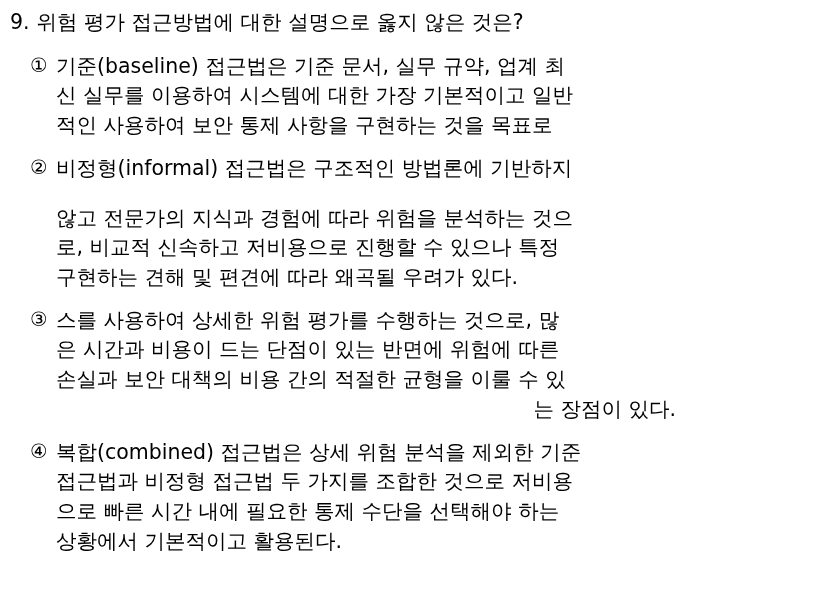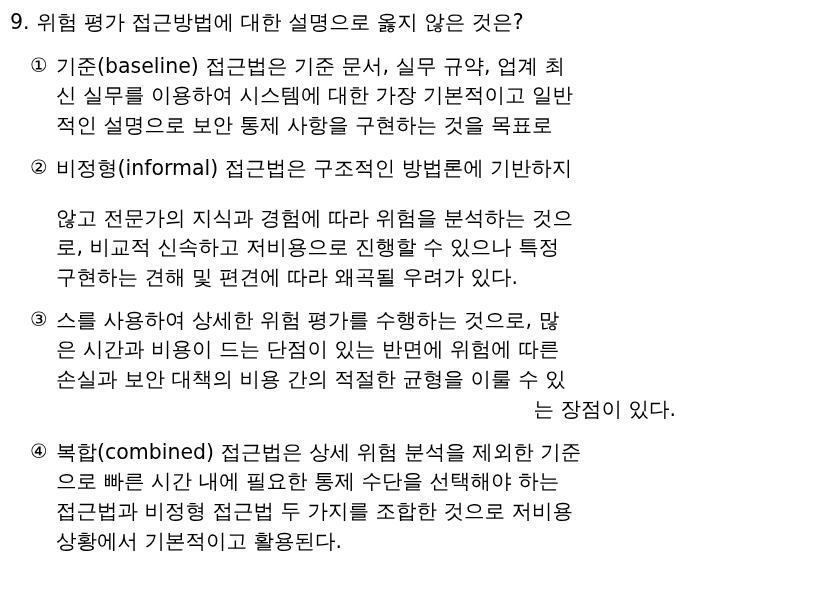--- a/index.html
+++ b/index.html
@@ -77,21 +77,21 @@
     <span class="q-text">위험 평가 접근방법에 대한 설명으로 옳지 않은 것은?</span>
   </div>
 
   <div class="choices">
 
     <div class="choice">
       <span class="choice-marker">①</span>
       <span class="choice-body">
         <span style="display: block;">기준(baseline) 접근법은 기준 문서, 실무 규약, 업계 최</span>
         <span style="display: block;">신 실무를 이용하여 시스템에 대한 가장 기본적이고 일반</span>
-        <span style="display: block;">적인 설명으로 보안 통제 사항을 구현하는 것을 목표로</span>
+        <span style="display: block;">적인 사용하여 보안 통제 사항을 구현하는 것을 목표로</span>
       </span>
     </div>
 
     <div class="choice">
       <span class="choice-marker">②</span>
       <span class="choice-body">
         <span style="display: block;">비정형(informal) 접근법은 구조적인 방법론에 기반하지</span>
         <span style="display: block; margin-top: 20px;">않고 전문가의 지식과 경험에 따라 위험을 분석하는 것으</span>
         <span style="display: block;">로, 비교적 신속하고 저비용으로 진행할 수 있으나 특정</span>
         <span class="lastline" style="display: block;">구현하는 견해 및 편견에 따라 왜곡될 우려가 있다.</span>
@@ -105,20 +105,20 @@
         <span style="display: block;">은 시간과 비용이 드는 단점이 있는 반면에 위험에 따른</span>
         <span style="display: block;">손실과 보안 대책의 비용 간의 적절한 균형을 이룰 수 있</span>
         <span class="lastline" style="display: block; text-align: right;">는 장점이 있다.</span>
       </span>
     </div>
 
     <div class="choice">
       <span class="choice-marker">④</span>
       <span class="choice-body">
         <span style="display: block;">복합(combined) 접근법은 상세 위험 분석을 제외한 기준</span>
+        <span style="display: block;">접근법과 비정형 접근법 두 가지를 조합한 것으로 저비용</span>
         <span style="display: block;">으로 빠른 시간 내에 필요한 통제 수단을 선택해야 하는</span>
-        <span style="display: block;">접근법과 비정형 접근법 두 가지를 조합한 것으로 저비용</span>
         <span class="lastline" style="display: block;">상황에서 기본적이고 활용된다.</span>
       </span>
     </div>
 
   </div>
 </div>
 
 </body></html>

